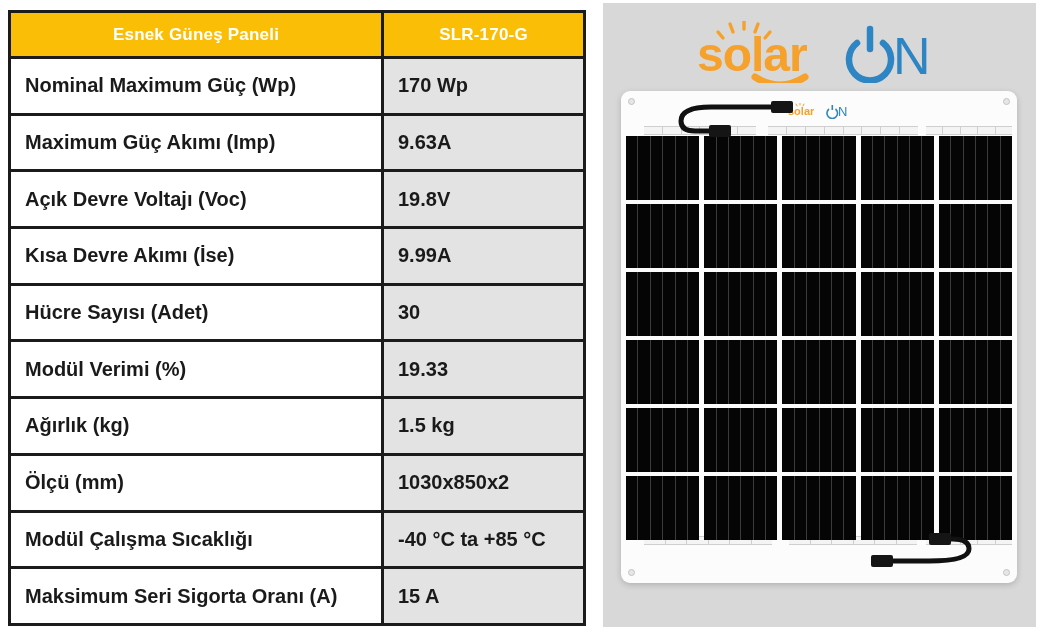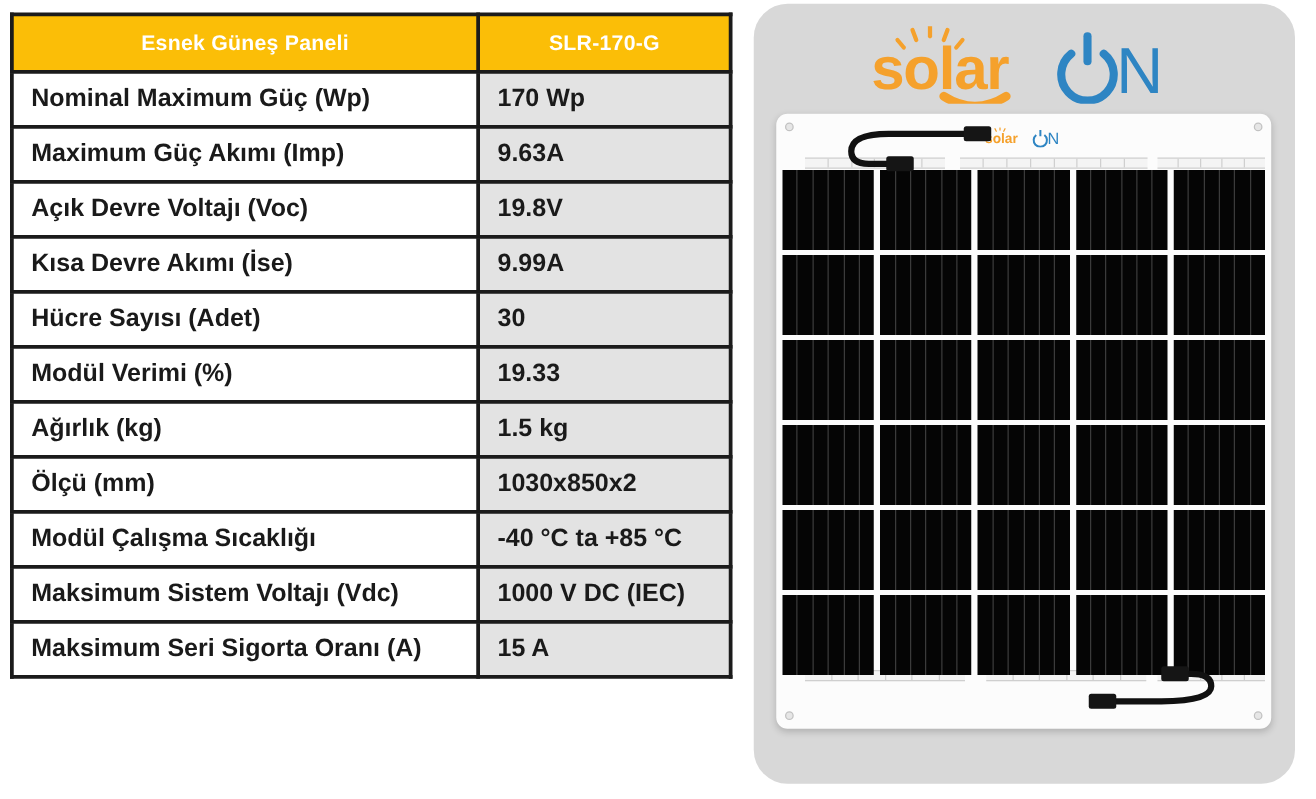--- a/index.html
+++ b/index.html
@@ -19,21 +19,21 @@
     height: 639px;
     background: #ffffff;
   }
 
   
   #spec-table-wrap {
     position: absolute;
     left: 8px;
     top: 10px;
     width: 575px;
-    height: 533px;
+    height: 616px;
   }
 
   table.spec-table {
     width: 100%;
     height: 100%;
     border-collapse: collapse;
     table-layout: fixed;
     border: 3px solid #1b1b1b;
   }
 
@@ -71,21 +71,20 @@
 
   
   #product-pane {
     position: absolute;
     left: 603px;
     top: 3px;
     width: 433px;
     height: 624px;
     background: #d8d8d8;
     overflow: hidden;
-    border-radius: 27px;
   }
 
   
   #brand-logo {
     position: absolute;
     left: 0;
     top: 16px;
     width: 433px;
     height: 66px;
     display: flex;
@@ -228,24 +227,20 @@
             <td class="cell-label">Ağırlık (kg)</td>
             <td class="cell-value">1.5 kg</td>
           </tr>
           <tr>
             <td class="cell-label">Ölçü (mm)</td>
             <td class="cell-value">1030x850x2</td>
           </tr>
           <tr>
             <td class="cell-label">Modül Çalışma Sıcaklığı</td>
             <td class="cell-value">-40 °C ta +85 °C</td>
-          </tr>
-          <tr>
-            <td class="cell-label">Maksimum Sistem Voltajı (Vdc)</td>
-            <td class="cell-value">1000 V DC (IEC)</td>
           </tr>
           <tr>
             <td class="cell-label">Maksimum Seri Sigorta Oranı (A)</td>
             <td class="cell-value">15 A</td>
           </tr>
         </tbody>
     </table>
   </div>
 
   <div id="product-pane">

